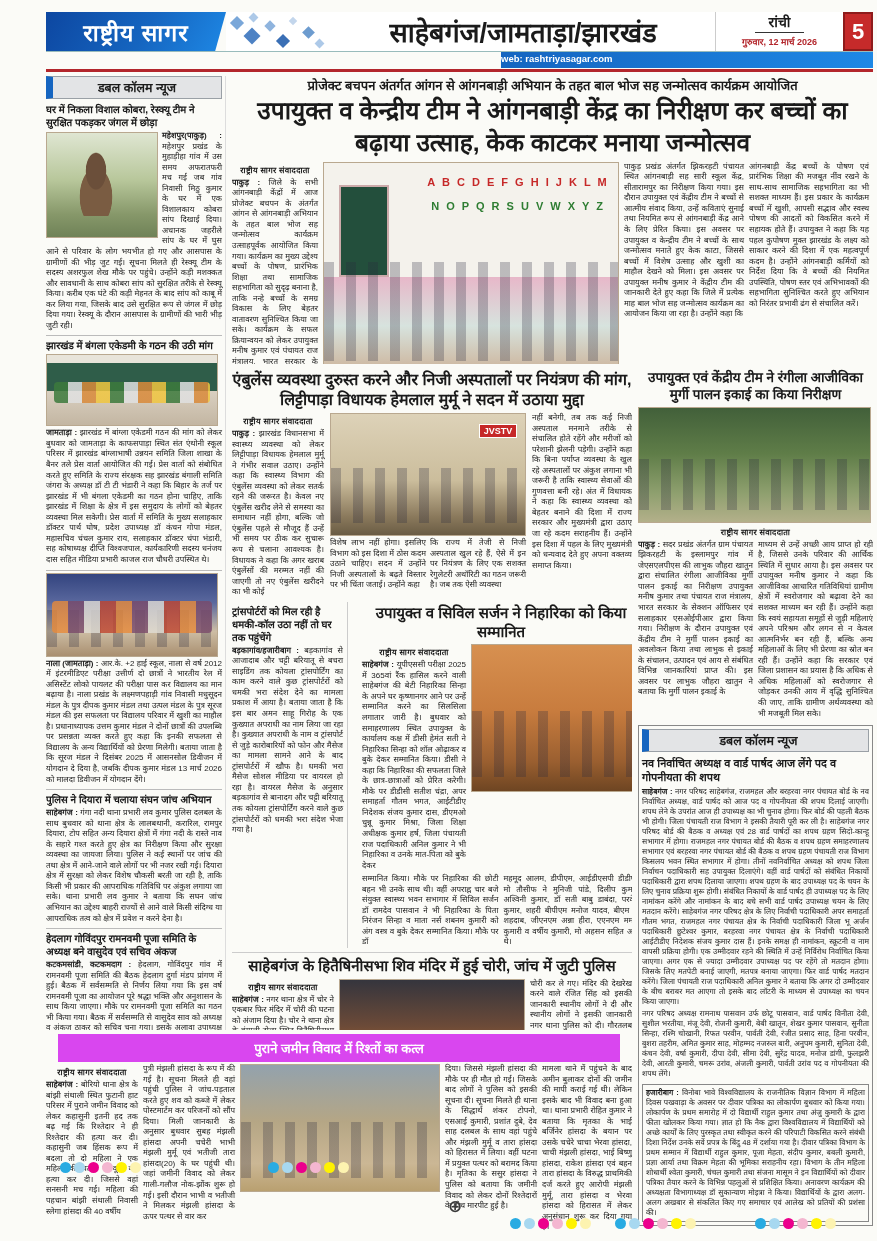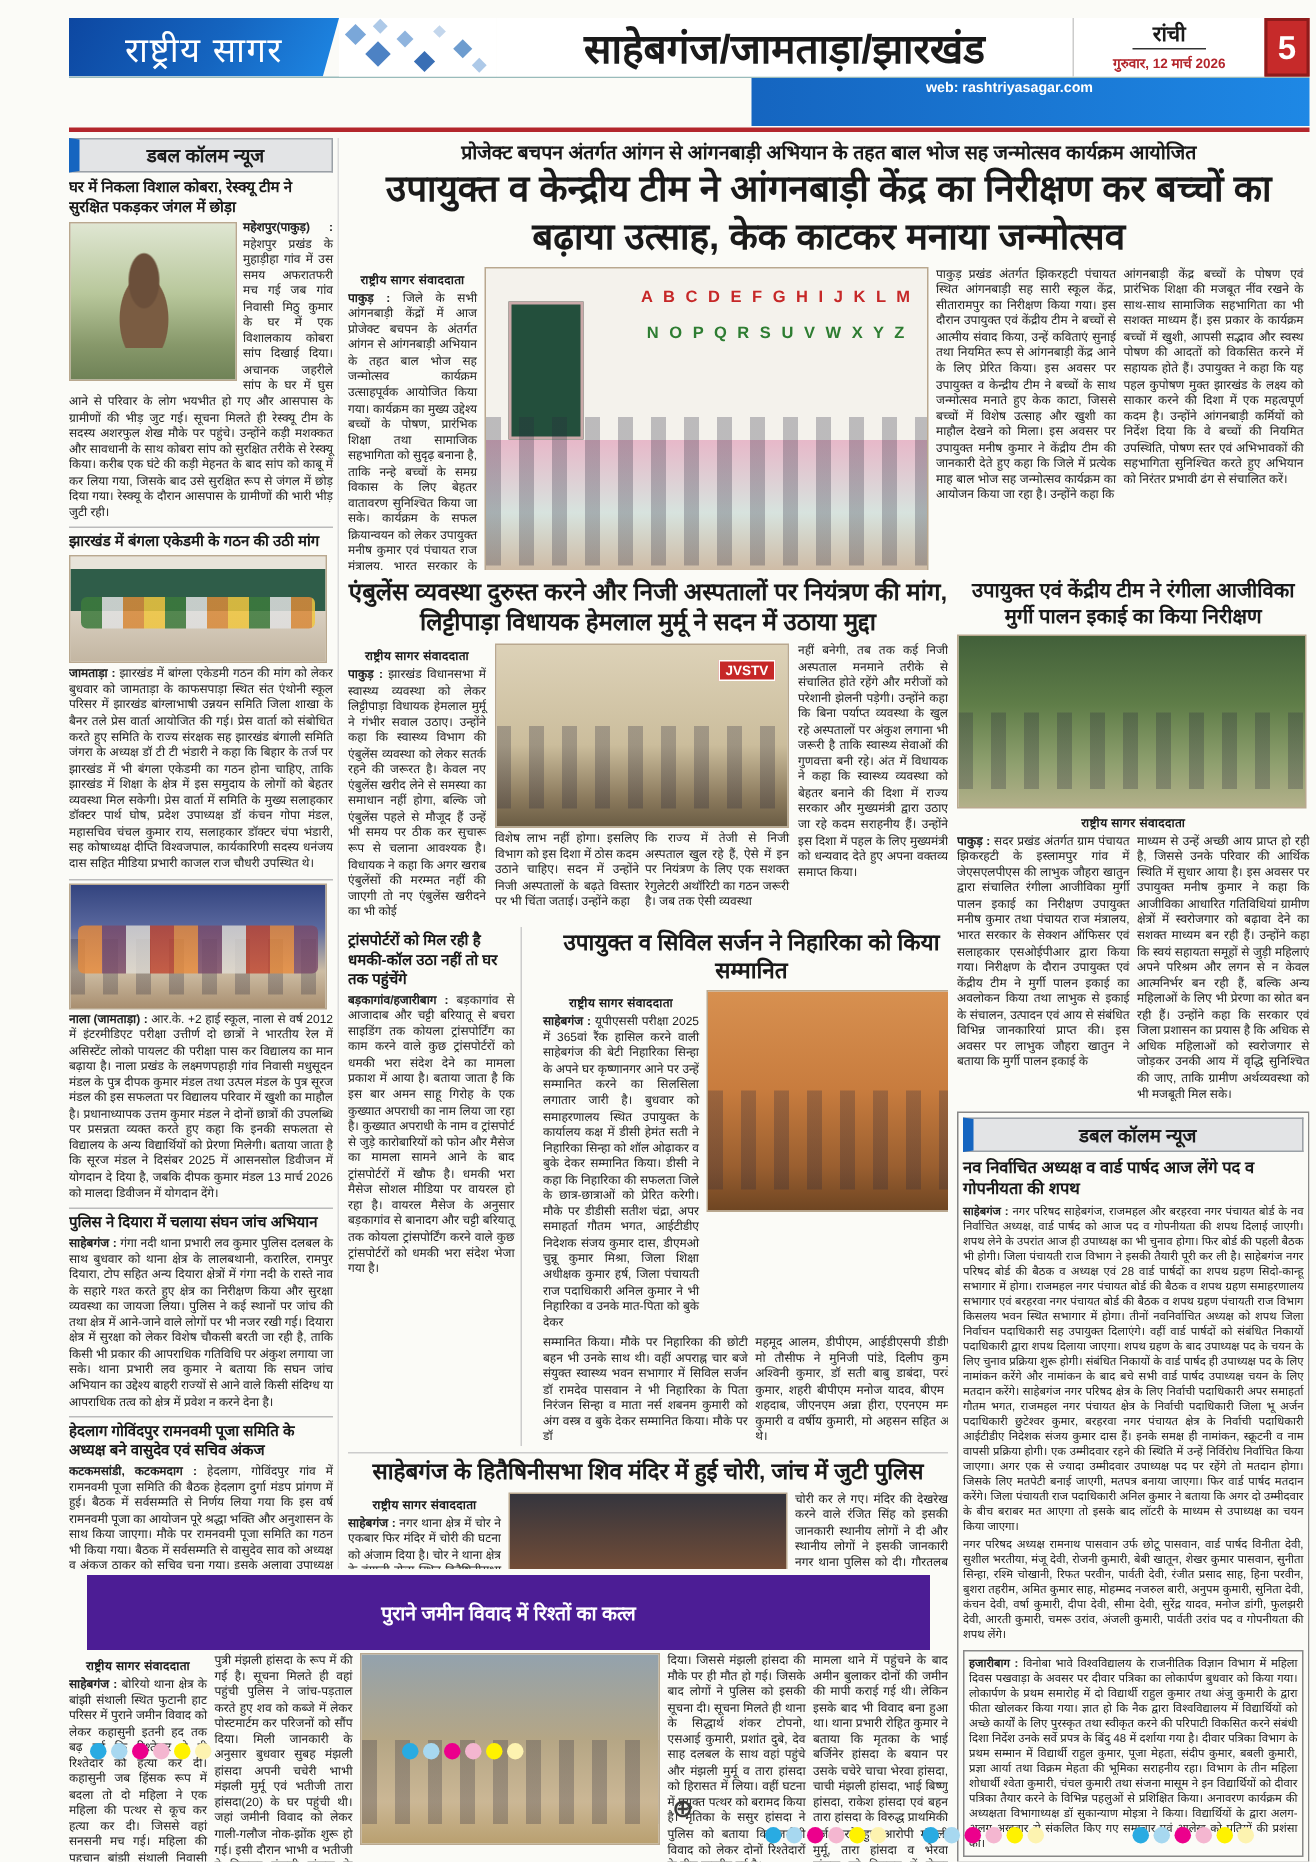--- a/index.html
+++ b/index.html
@@ -4,35 +4,35 @@
 <style>
   * { box-sizing: border-box; margin: 0; padding: 0; }
   html,body { width: 877px; height: 1241px; overflow: hidden; background:#fbfbf7; }
   body { font-family: "Liberation Sans", "DejaVu Sans", sans-serif; color:#1a1a1a; }
   .page { position: relative; width: 877px; height: 1241px; padding: 12px 4px 6px 46px; }
 
   
   .header { width: 827px; }
   .mast-row { display: flex; align-items: stretch; height: 40px; border-bottom: 1px solid #9bb; }
   .mast-box { width: 180px; background: linear-gradient(120deg,#0d47a1 0%, #1565c0 55%, #1e88e5 100%);
-              color: #fff; font-weight: normal; font-size: 23px; display: flex; align-items: center;
+              color: #fff; font-weight: bold; font-size: 23px; display: flex; align-items: center;
               justify-content: center; letter-spacing: 1px; clip-path: polygon(0 0, 100% 0, 94% 100%, 0 100%); }
   .deco { position: relative; width: 105px; background:#fff; overflow: hidden; }
   .deco i { position: absolute; display: block; transform: rotate(45deg); }
   .region { flex: 1; display: flex; align-items: center; justify-content: center;
             font-size: 27px; font-weight: 800; background: #fff; white-space: nowrap; }
   .ed-block { width: 128px; background:#fff; border-left: 1px solid #ccc; display:flex; flex-direction:column;
               align-items:center; justify-content:flex-start; }
   .ed-city { font-weight: 800; font-size: 14px; border-bottom: 1px solid #333; padding: 0 14px 1px; }
   .ed-date { font-weight: bold; font-size: 9px; color:#b3262c; padding-top: 2px; }
   .page-box { width: 30px; background: #c62a2a; color: #fff; font-weight: 800; font-size: 22px;
               display: flex; align-items: center; justify-content: center; border: 2px solid #8e1b1b; }
   .web-bar { display: flex; justify-content: flex-end; }
   .web-bar .bar { width: 372px; background: linear-gradient(90deg,#1565c0,#1e88e5); color:#fff;
-                  font-weight: bold; font-size: 9.5px; text-align: center; padding: 1px 28px 20px 0; }
+                  font-weight: bold; font-size: 9.5px; padding: 1px 28px 4px 0; }
   .red-rule { height: 3px; background: #b3262c; margin-top: 1px; }
 
   
   .grid { display: grid; grid-template-columns: 180px 400px 235px; grid-template-rows: 288px 662px 200px;
           column-gap: 6px; row-gap: 4px; width: 827px; margin-top: 4px; }
   .cell { overflow: hidden; }
   .area-left   { grid-column: 1; grid-row: 1 / 3; border-right: 1px solid #ddd; padding-right: 3px; }
   .area-top    { grid-column: 2 / 4; grid-row: 1; }
   .area-mid    { grid-column: 2; grid-row: 2; }
   .area-right  { grid-column: 3; grid-row: 2 / 4; }
@@ -107,22 +107,22 @@
   .theft-c4 { flex:1; }
 
   .poultry-photo { width:233px; height:116px; margin:2px 0 1px; }
   .poultry-cols { display:flex; gap:5px; }
   .poultry-cols .body { flex:1; }
 
   .rdcn { border:1px solid #888; padding:3px; margin-top:6px; }
   .rdcn .hl-s { font-size:11px; }
   .deewar-box { border:1px solid #888; padding:3px; margin-top:5px; }
 
-  .murder-kick { background:#4c1d95; color:#fff; font-weight:800; font-size:13px; text-align:center;
-                 width: 96%; margin: 0 auto 2px; padding:16px 0; }
+  .murder-kick { background:#d946ef; color:#fff; font-weight:800; font-size:13px; text-align:center;
+                 width: 96%; margin: 0 auto 2px; padding:5px 0; }
   .murder-row { display:flex; gap:5px; margin-top:2px; }
   .m-c { width: 92px; flex:none; }
   .murder-photo { width: 200px; height: 128px; }
   .m-c3 { width: 92px; flex:none; }
   .m-c4 { flex:1; }
 
   
   .marks { position:absolute; inset:0; pointer-events:none; }
   .reg-dots { position:absolute; display:flex; gap:3px; }
   .reg-dots i { width:11px; height:11px; border-radius:50%; display:block; background:#ccc; }

